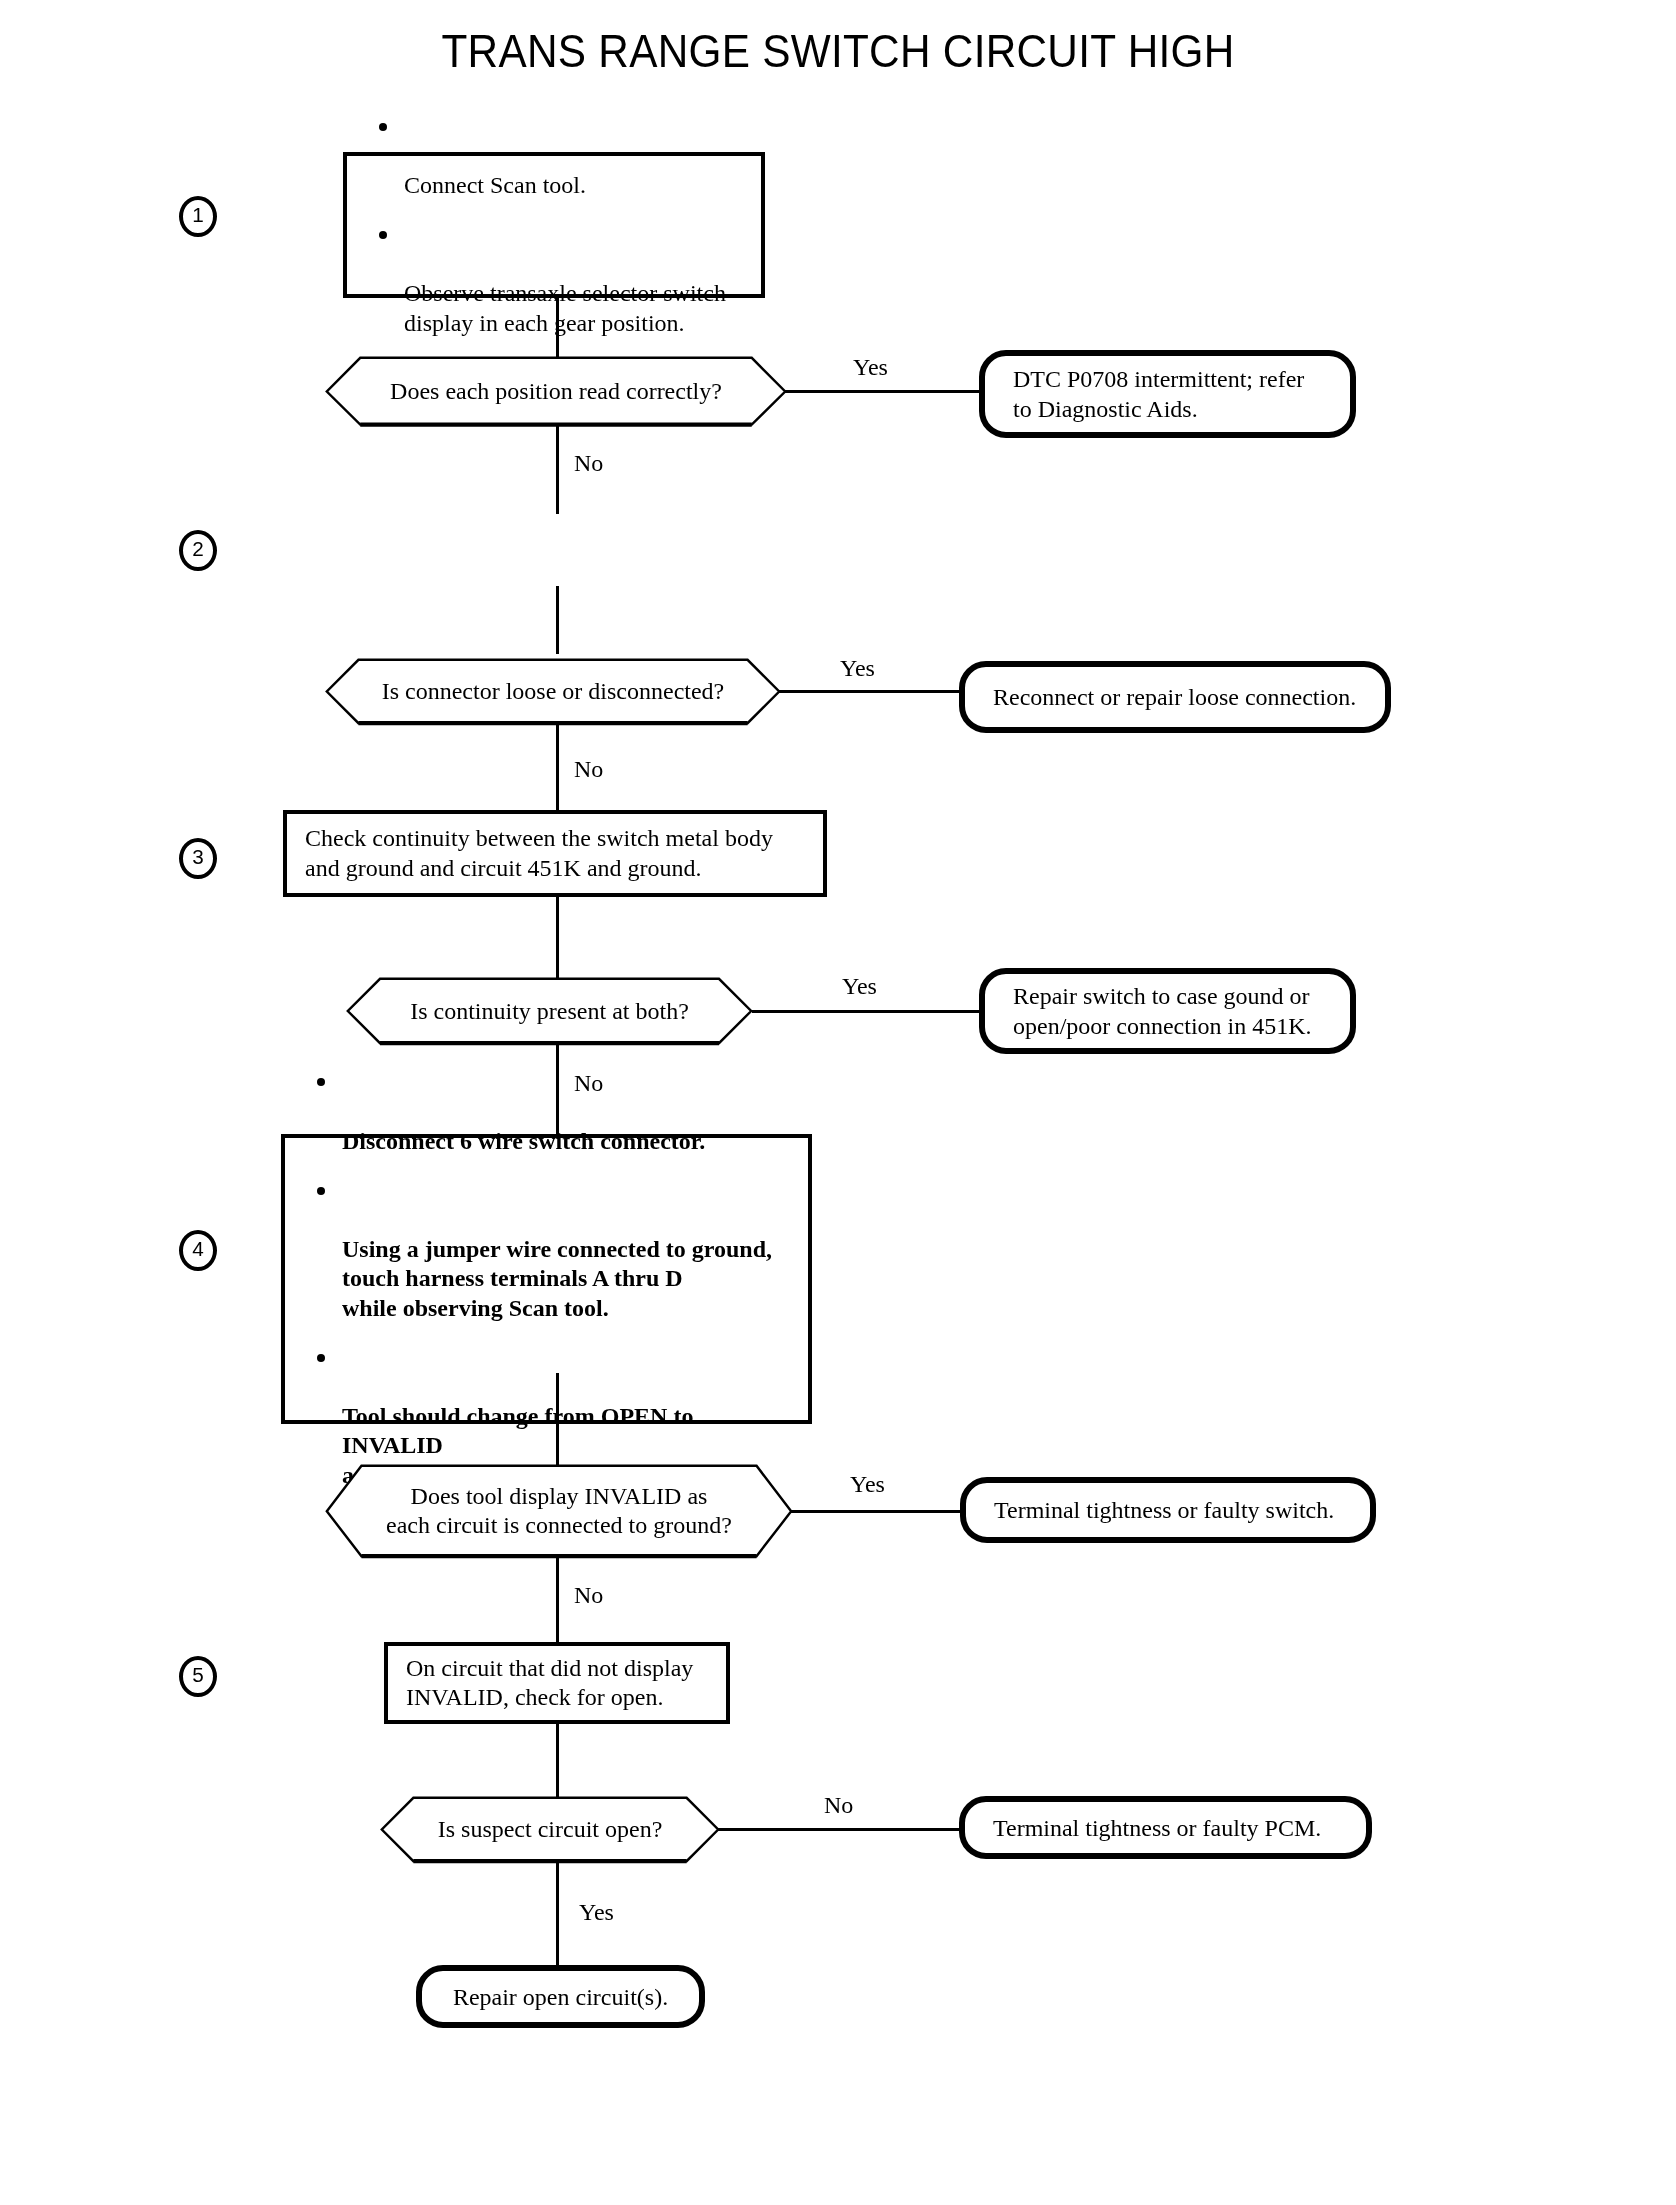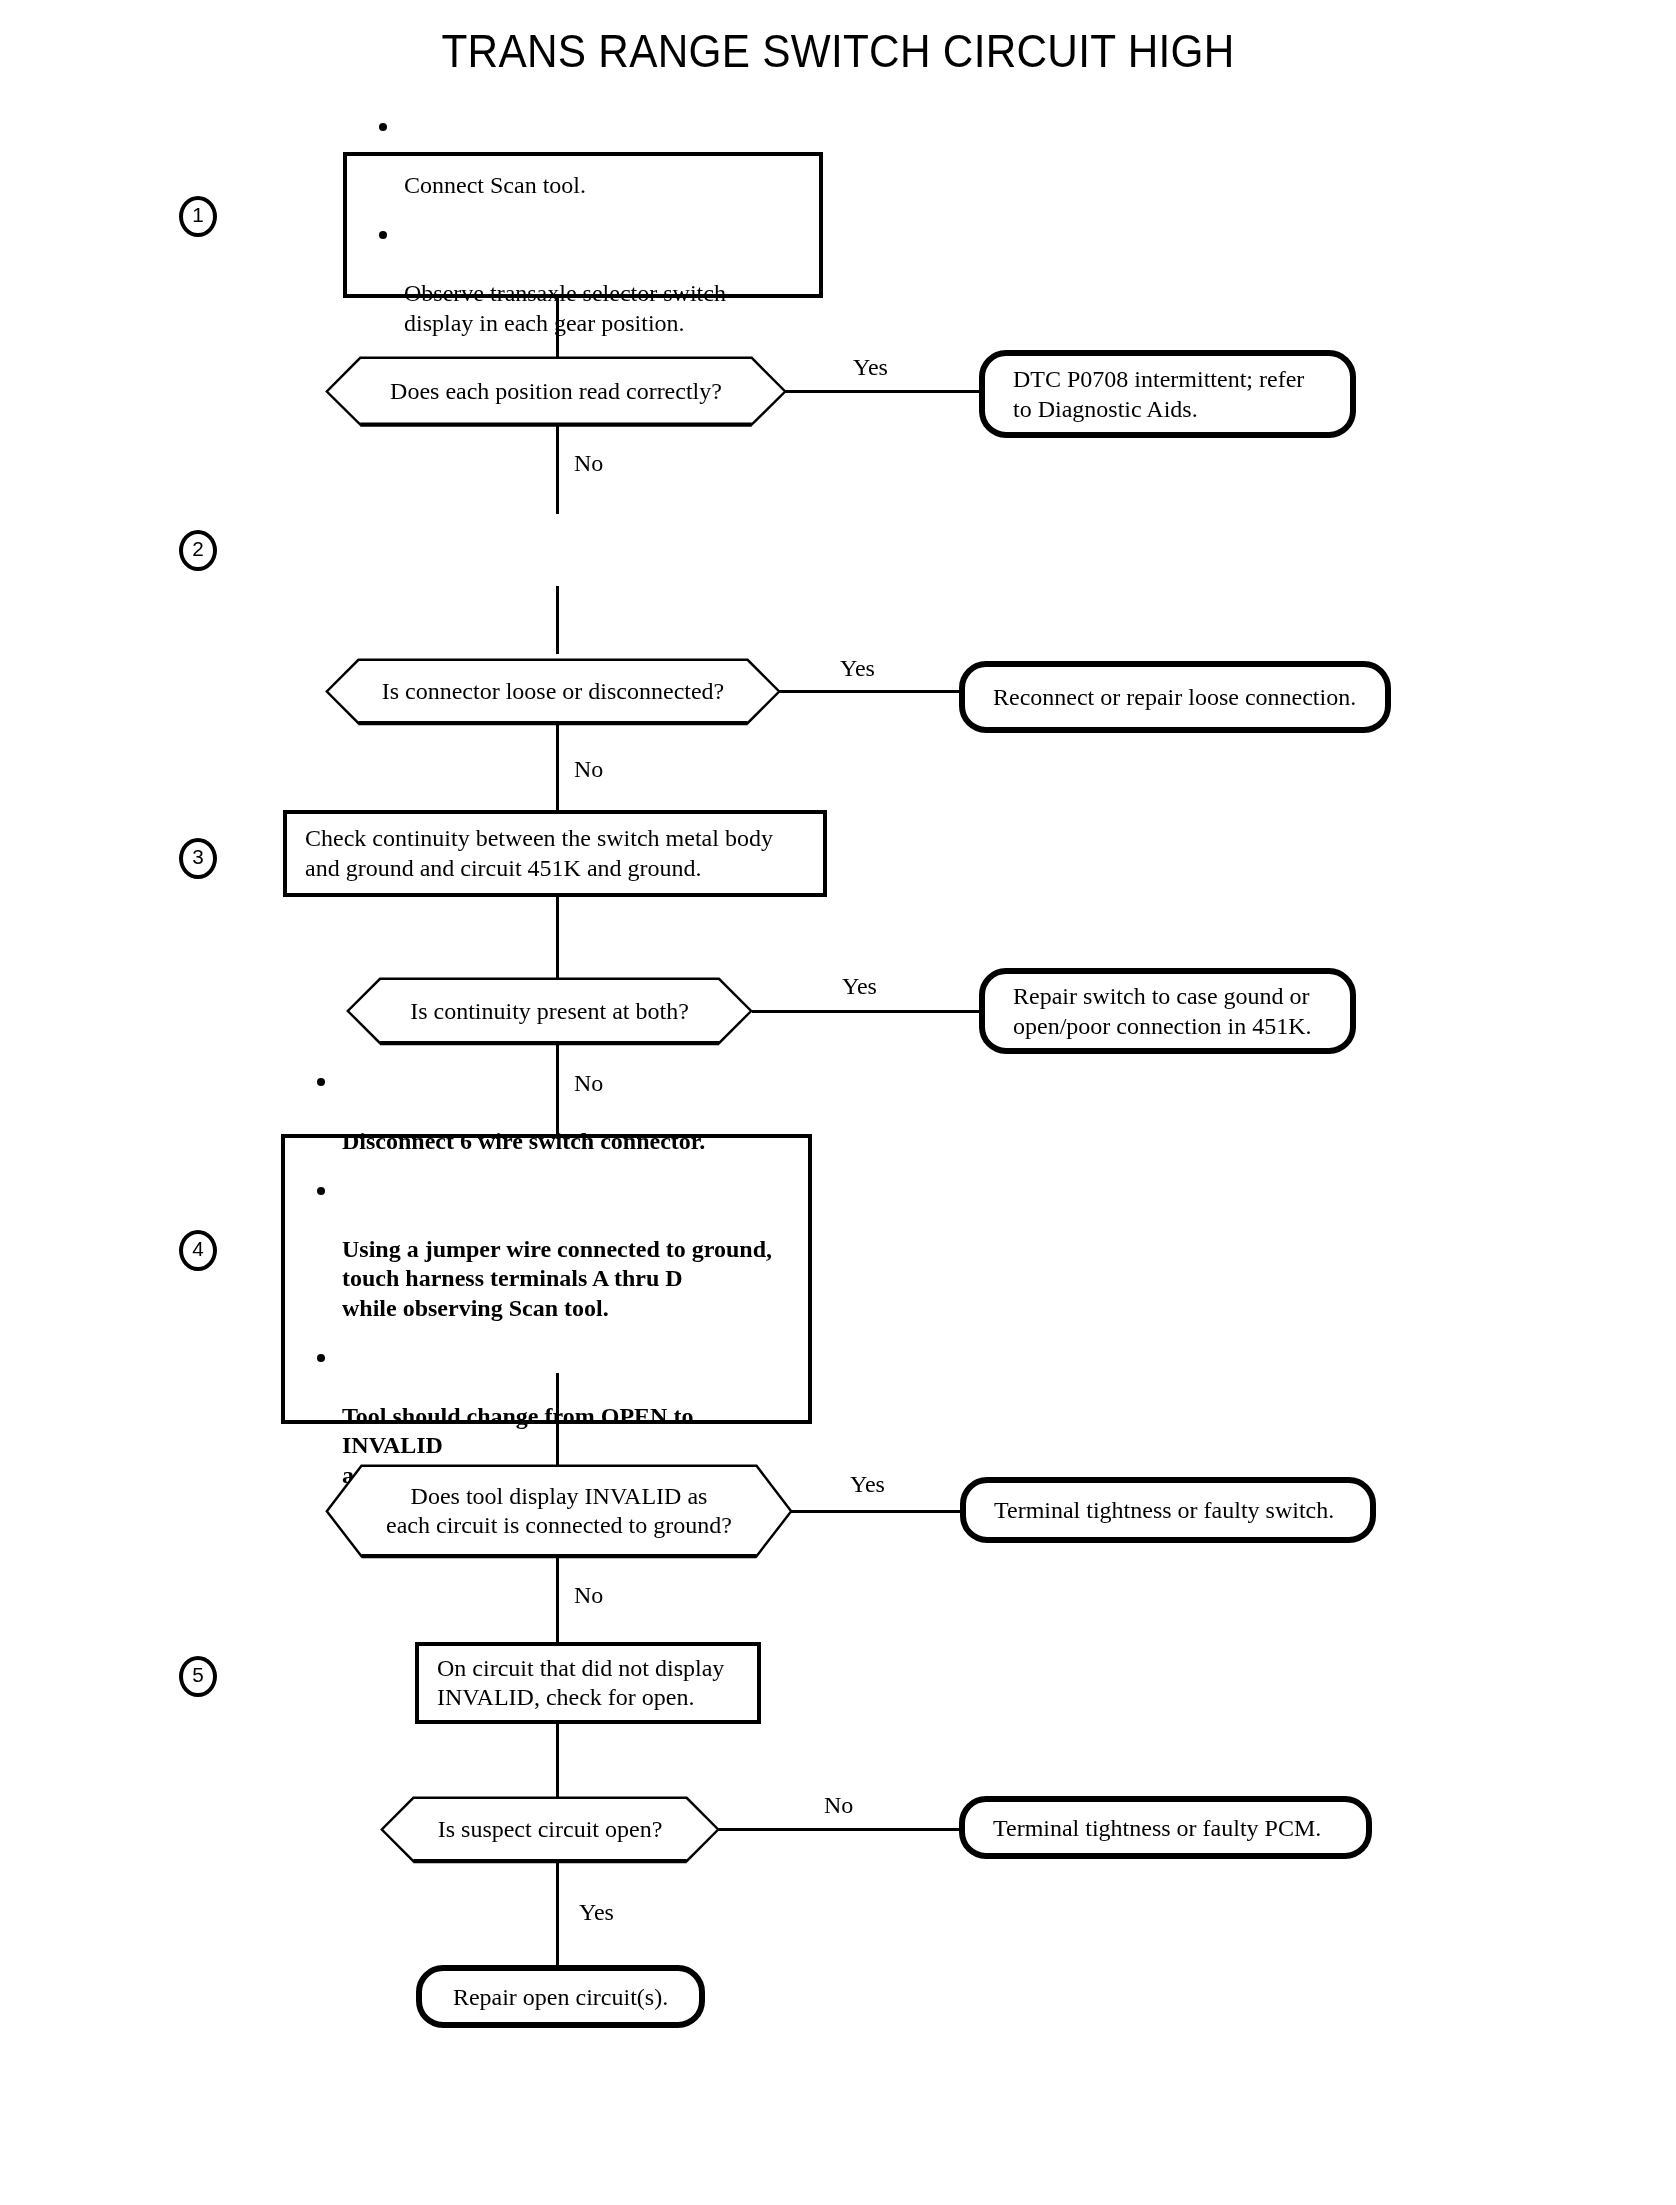--- a/index.html
+++ b/index.html
@@ -161,21 +161,21 @@
 <body>
 
 <div id="page">
 
   <div class="chart-title">TRANS RANGE SWITCH CIRCUIT HIGH</div>
 
   <div class="step-circle" style="left:179px; top:196px;">
     <span>1</span>
   </div>
 
-  <div class="process-box" style="left:343px; top:152px; width:480px; height:146px;">
+  <div class="process-box" style="left:343px; top:152px; width:422px; height:146px;">
     <ul class="bullets">
       <li>
         <span class="bullet-dot"></span>
         <span>Connect Scan tool.</span>
       </li>
       <li>
         <span class="bullet-dot"></span>
         <span>Observe transaxle selector switch
 display in each gear position.</span>
       </li>
@@ -300,21 +300,21 @@
     <div class="term-text">Terminal tightness or faulty switch.</div>
   </div>
 
   <div class="vline" style="left:556px; top:1556px; height:86px;"></div>
   <div class="edge-label" style="left:574px; top:1583px;">No</div>
 
   <div class="step-circle" style="left:179px; top:1656px;">
     <span>5</span>
   </div>
 
-  <div class="process-box" style="left:384px; top:1642px; width:346px; height:82px;margin-left:31px;">
+  <div class="process-box" style="left:384px; top:1642px; width:346px; height:82px;">
     <div class="plain-text">On circuit that did not display
 INVALID, check for open.</div>
   </div>
 
   <div class="vline" style="left:556px; top:1723px; height:74px;"></div>
 
   <div class="decision" style="left:380px; top:1796px; width:340px; height:67px;">
     <svg viewBox="0 0 560 110" preserveAspectRatio="none">
       <polygon points="55,3 505,3 557,55 505,107 55,107 3,55" fill="#ffffff" stroke="#000000" stroke-width="4"></polygon>
       <line x1="55" y1="107" x2="505" y2="107" stroke="#000000" stroke-width="7"></line>

